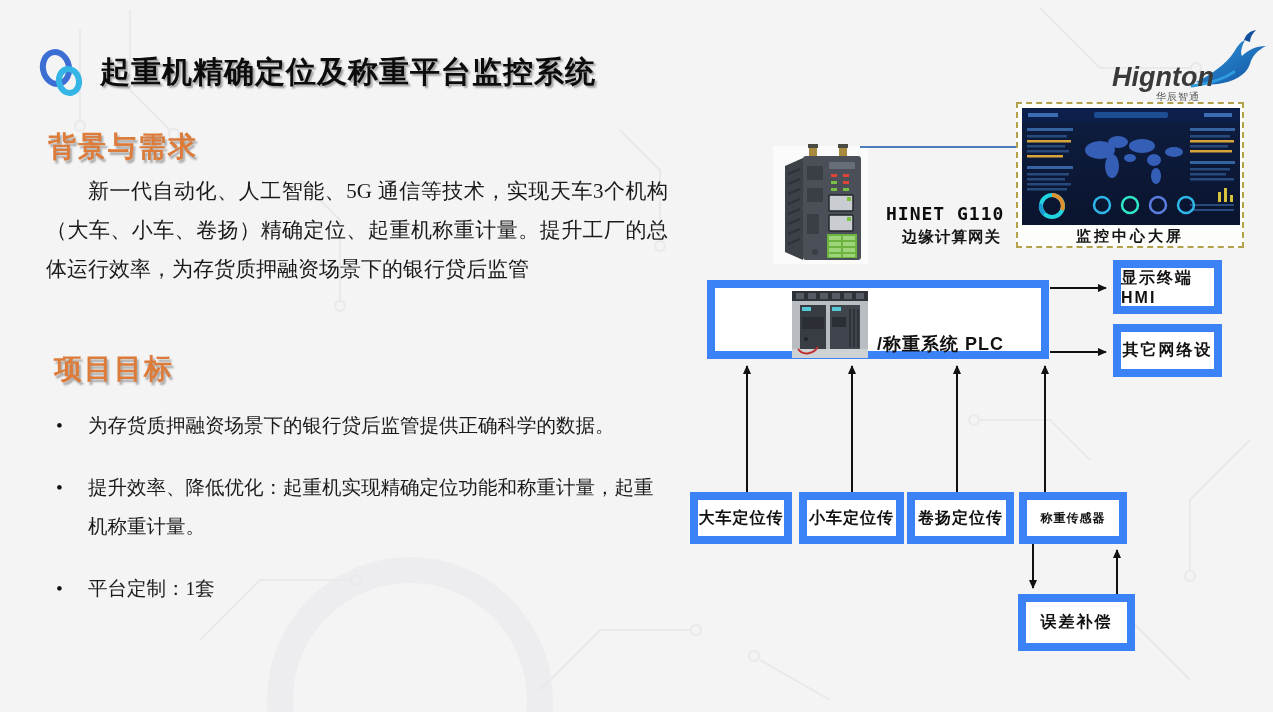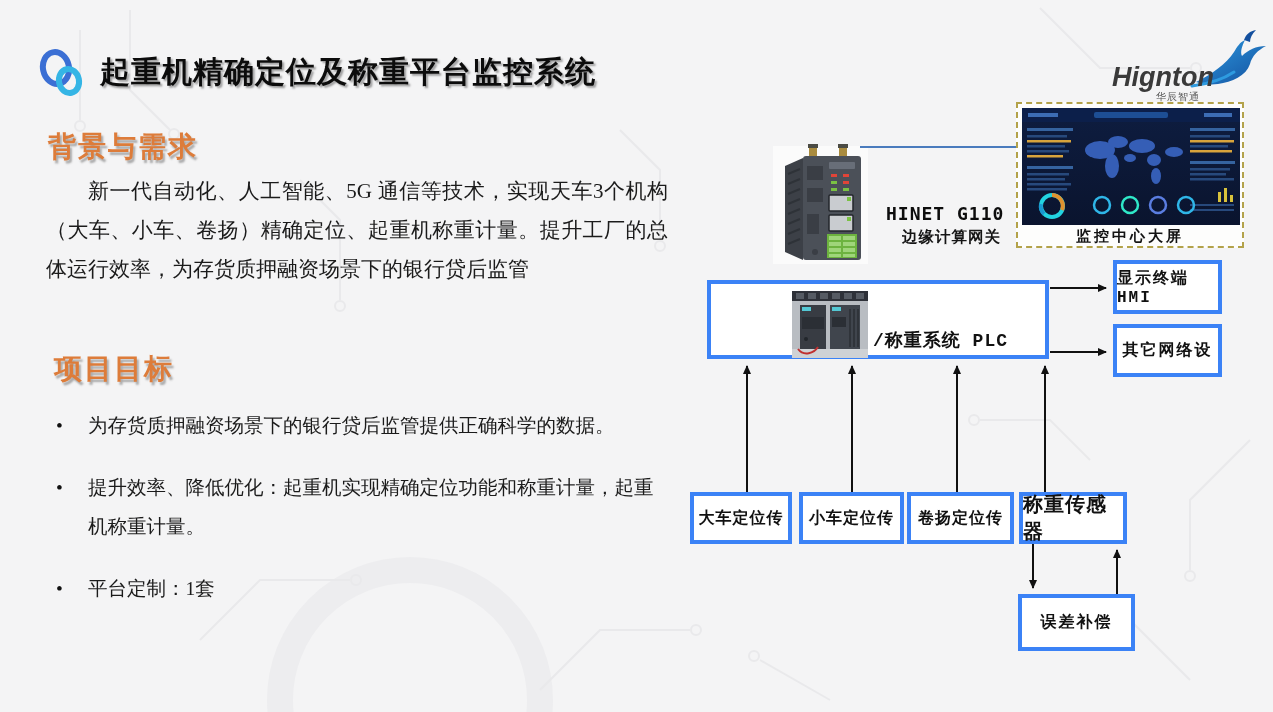--- a/index.html
+++ b/index.html
@@ -23,31 +23,31 @@
   .h-bg{left:48px;top:128px;}
   .h-goal{left:54px;top:350px;text-align:center;}
   .para{position:absolute;left:46px;top:172px;width:622px;font-size:21px;line-height:39px;color:#1b1b1b;
     font-family:"Liberation Serif",serif;text-indent:2em;text-align:justify;}
   .bullets{position:absolute;left:50px;top:406px;width:608px;margin:0;padding:0;list-style:none;}
   .bullets li{position:relative;padding-left:38px;margin-bottom:23px;font-size:19.5px;line-height:39px;
     color:#1b1b1b;font-family:"Liberation Serif",serif;}
   .bullets li:before{content:"•";position:absolute;left:6px;top:0;color:#111;}
 
   
-  .dbox{position:absolute;background:#fff;border:4px solid #3b82f6;display:flex;align-items:center;
-    justify-content:center;font-family:Liberation Mono, monospace;font-weight:600;color:#111;
+  .dbox{position:absolute;background:#fff;border:8px solid #3b82f6;display:flex;align-items:center;
+    justify-content:center;font-family:Liberation Sans, sans-serif;font-weight:600;color:#111;
     box-sizing:border-box;}
   .plc-big{left:707px;top:280px;width:342px;height:79px;justify-content:flex-start;}
   .plc-label{position:absolute;left:162px;top:44px;font-size:18px;font-weight:700;letter-spacing:1px;}
   .box-hmi{left:1113px;top:260px;width:109px;height:54px;font-size:16px;letter-spacing:2px;}
   .box-net{left:1113px;top:324px;width:109px;height:53px;font-size:16px;letter-spacing:2px;}
   .box-s1{left:690px;top:492px;width:102px;height:52px;font-size:16px;letter-spacing:1px;}
   .box-s2{left:799px;top:492px;width:105px;height:52px;font-size:16px;letter-spacing:1px;}
   .box-s3{left:907px;top:492px;width:107px;height:52px;font-size:16px;letter-spacing:1px;}
-  .box-s4{left:1019px;top:492px;width:108px;height:52px;font-size:20px;letter-spacing:1px;}
+  .box-s4{left:1019px;top:492px;width:108px;height:52px;font-size:12px;letter-spacing:1px;}
   .box-err{left:1018px;top:594px;width:117px;height:57px;font-size:16px;letter-spacing:2px;}
 
   .gateway-wrap{position:absolute;left:773px;top:144px;width:95px;height:120px;}
   .gateway-caption{position:absolute;left:886px;top:203px;font-family:"DejaVu Sans Mono",monospace;}
   .gw-model{font-size:18px;font-weight:800;color:#0d0d0d;letter-spacing:1px;}
   .gw-type{font-size:15.5px;font-weight:600;color:#151515;margin-top:3px;letter-spacing:1px;
     font-family:"Liberation Serif",serif;margin-left:16px;}
 
   .monitor-wrap{position:absolute;left:1016px;top:102px;width:228px;height:146px;box-sizing:border-box;
     border:2px dashed #b3a24a;background:#fdfdfc;padding:4px 4px 0 4px;}

